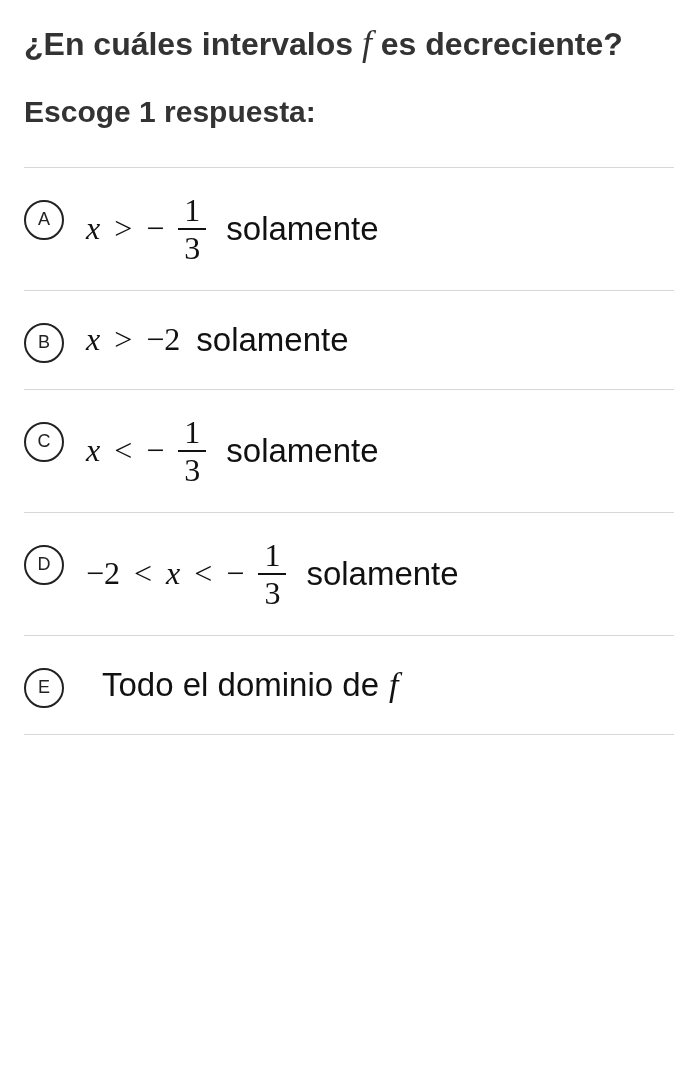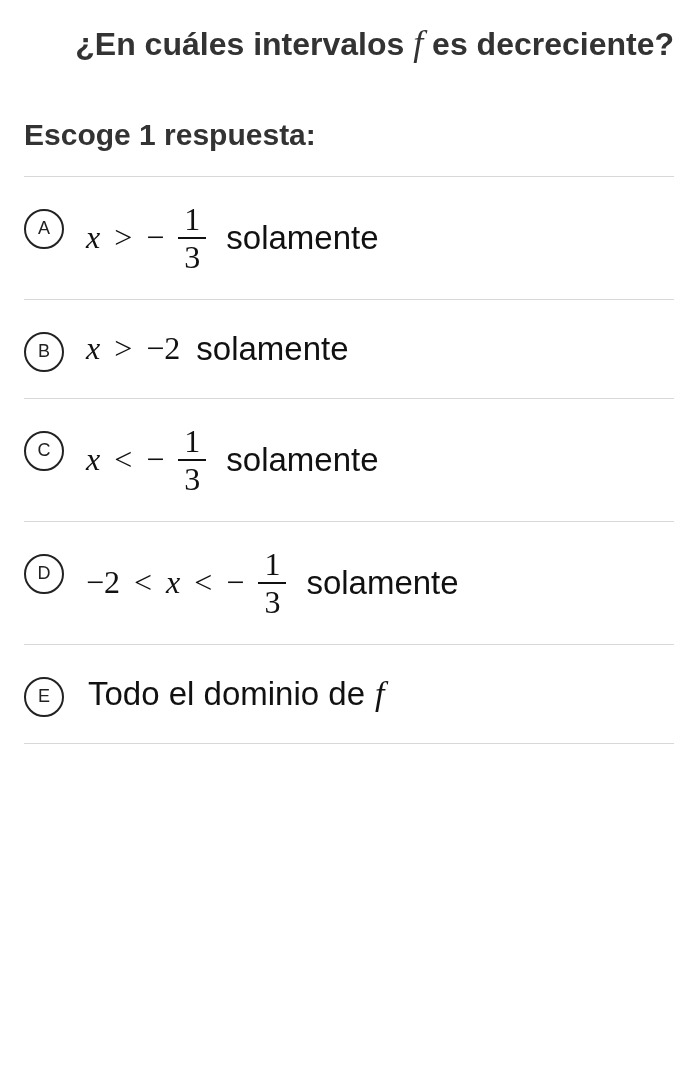--- a/index.html
+++ b/index.html
@@ -14,34 +14,33 @@
     color: #222222;
   }
   .container {
     padding: 20px 24px 0 24px;
   }
   .question {
     font-size: 32px;
     font-weight: 700;
     color: #333333;
     line-height: 1.3;
-    margin-bottom: 51px;
-    text-align: right;
+    margin-bottom: 28px;
   }
   .question .math-f {
     font-family: "Times New Roman", serif;
     font-style: italic;
     font-weight: 400;
     font-size: 36px;
   }
   .instruction {
     font-size: 30px;
     font-weight: 700;
     color: #333333;
-    margin-bottom: 24px;
+    margin-bottom: 38px;
   }
   .choice {
     border-top: 1px solid #d8d8d8;
     padding: 26px 0 26px 0;
     display: flex;
     align-items: center;
     gap: 22px;
     cursor: pointer;
   }
   .choice:last-child {
@@ -173,18 +172,18 @@
         <span class="num">1</span>
         <span class="den">3</span>
       </span>
       <span class="word">solamente</span>
     </div>
   </div>
 
   <div class="choice">
     <div class="choice-letter">E</div>
     <div class="choice-content">
-      <span class="word" style="margin-left:2px">Todo el dominio de </span>
+      <span class="word" style="margin-left:16px">Todo el dominio de </span>
       <span class="fitalic">f</span>
     </div>
   </div>
 
 </div>
 
 </body></html>

